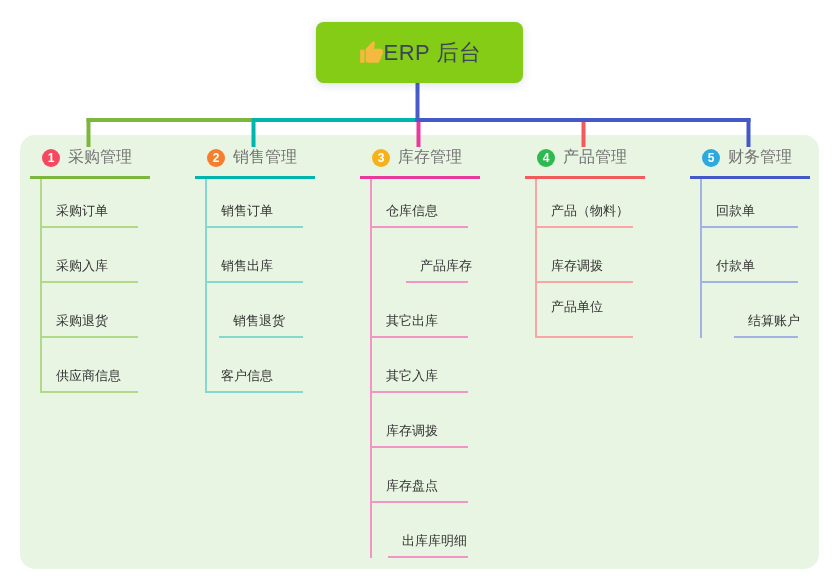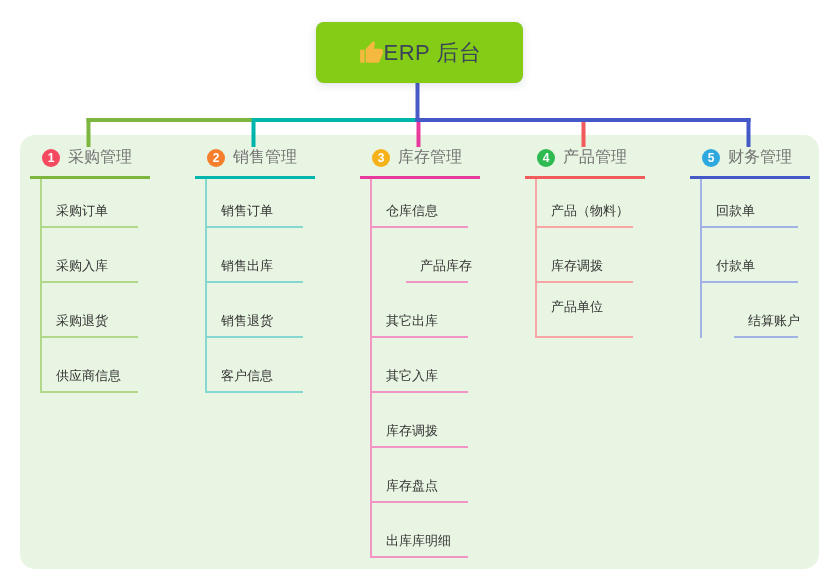--- a/index.html
+++ b/index.html
@@ -100,21 +100,21 @@
         <span class="badge" style="background: rgb(245, 127, 45);">2</span>
         <span class="branch-label">销售管理</span>
       </div>
       <div class="branch-items" style="border-left-color: rgb(132, 216, 208);">
         <div class="branch-item" style="border-bottom-color: rgb(132, 216, 208);">
           <span class="item-label">销售订单</span>
         </div>
         <div class="branch-item" style="border-bottom-color: rgb(132, 216, 208);">
           <span class="item-label">销售出库</span>
         </div>
-        <div class="branch-item" style="border-bottom-color: rgb(132, 216, 208);">
+        <div class="branch-item" style="border-bottom-color: rgb(132, 216, 208); margin-left: 12px;">
           <span class="item-label">销售退货</span>
         </div>
         <div class="branch-item" style="border-bottom-color: rgb(132, 216, 208);">
           <span class="item-label">客户信息</span>
         </div>
       </div>
     </div>
     <div class="branch-col" style="left: 360px; top: 143px;">
       <div class="branch-head" style="border-bottom-color: rgb(232, 58, 156);">
         <span class="badge" style="background: rgb(246, 178, 27);">3</span>
@@ -132,21 +132,21 @@
         </div>
         <div class="branch-item" style="border-bottom-color: rgb(243, 148, 199);">
           <span class="item-label">其它入库</span>
         </div>
         <div class="branch-item" style="border-bottom-color: rgb(243, 148, 199);">
           <span class="item-label">库存调拨</span>
         </div>
         <div class="branch-item" style="border-bottom-color: rgb(243, 148, 199); text-align: center;">
           <span class="item-label">库存盘点</span>
         </div>
-        <div class="branch-item" style="border-bottom-color: rgb(243, 148, 199);">
+        <div class="branch-item" style="border-bottom-color: rgb(243, 148, 199); margin-left: 16px;">
           <span class="item-label">出库库明细</span>
         </div>
       </div>
     </div>
     <div class="branch-col" style="left: 525px; top: 143px;">
       <div class="branch-head" style="border-bottom-color: rgb(241, 91, 91);">
         <span class="badge" style="background: rgb(47, 185, 81);">4</span>
         <span class="branch-label">产品管理</span>
       </div>
       <div class="branch-items" style="border-left-color: rgb(248, 165, 165);">

